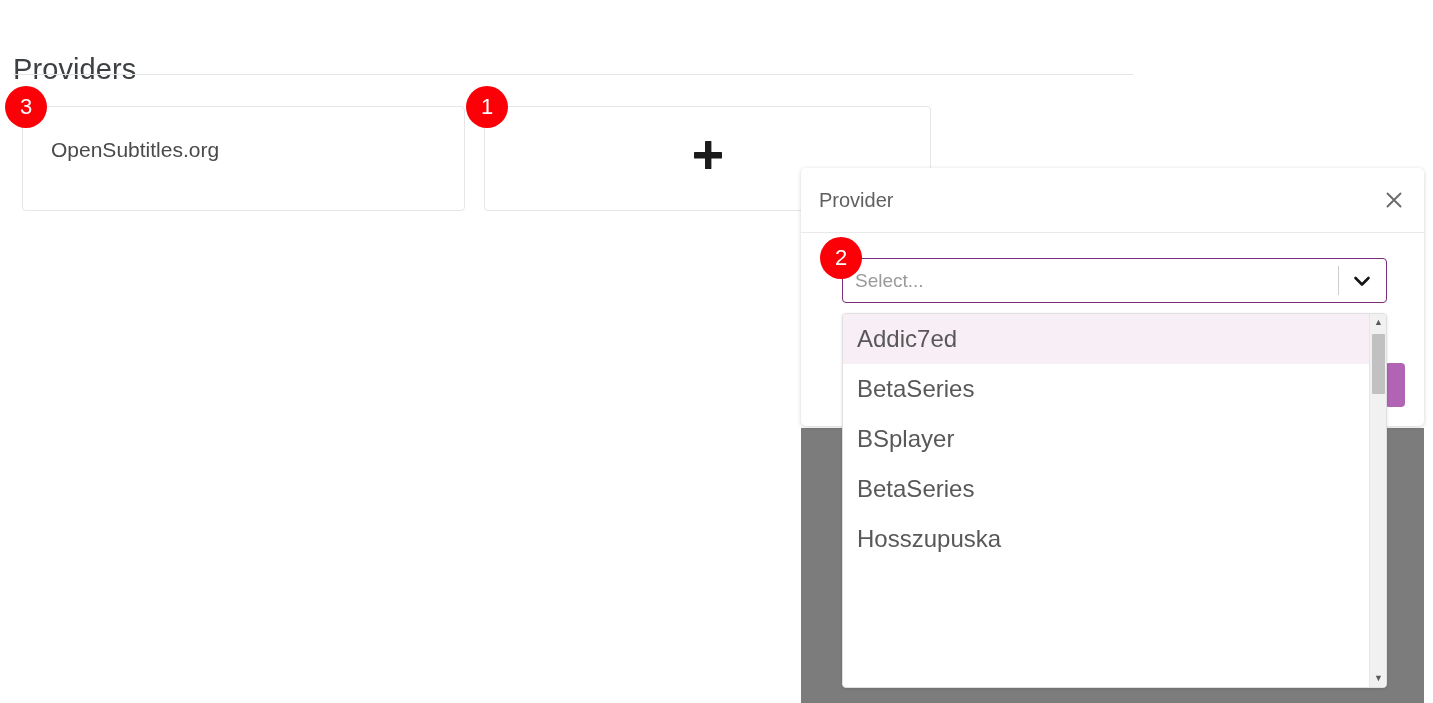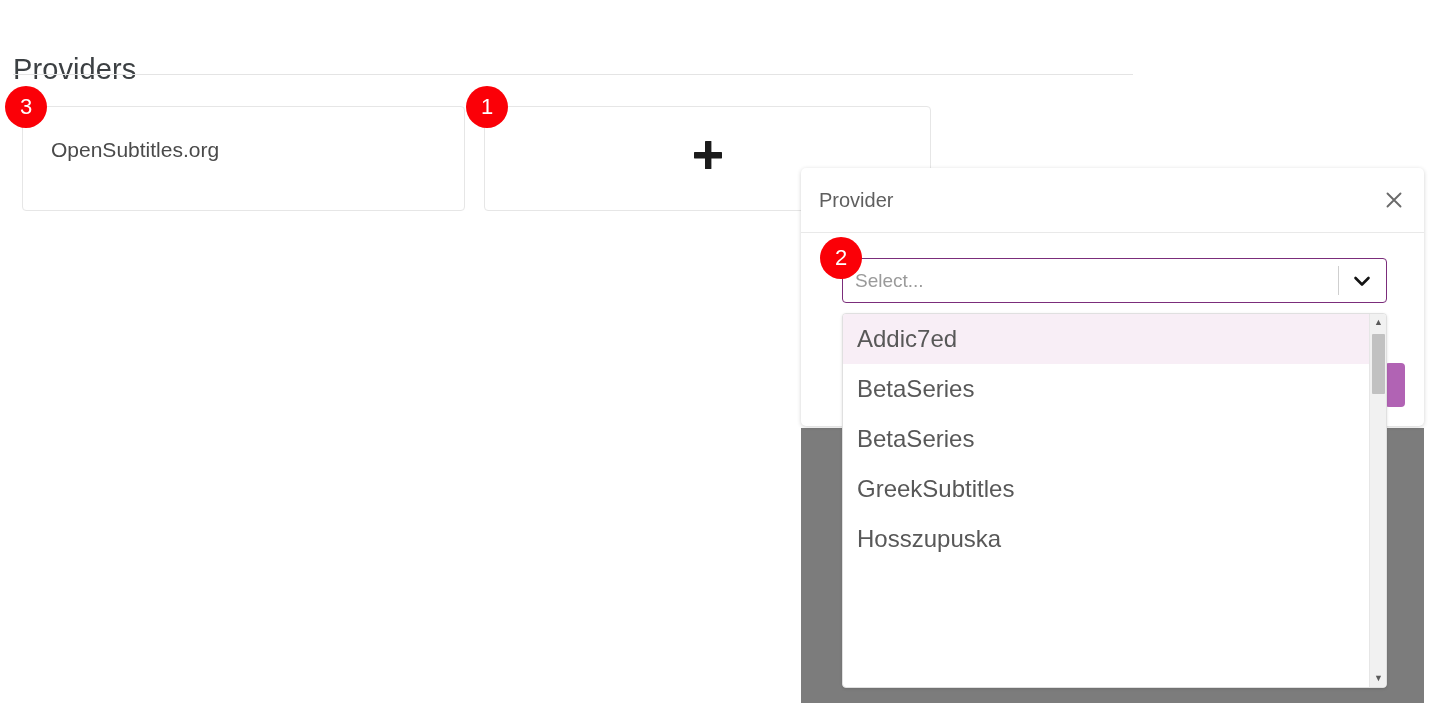--- a/index.html
+++ b/index.html
@@ -212,22 +212,22 @@
       </span>
     </div>
 
     <button class="dialog-footer-btn"></button>
   </div>
 
   <div class="dropdown">
     <div class="dropdown-list">
       <div class="option focused">Addic7ed</div>
       <div class="option">BetaSeries</div>
+      <div class="option">BSplayer</div>
       <div class="option">BetaSeries</div>
-      <div class="option">GreekSubtitles</div>
       <div class="option">Hosszupuska</div>
     </div>
     <div class="scrollbar">
       <div class="scroll-arrow up">▲</div>
       <div class="scroll-thumb"></div>
       <div class="scroll-arrow down">▼</div>
     </div>
   </div>
 
   <div class="badge badge-3">3</div>

